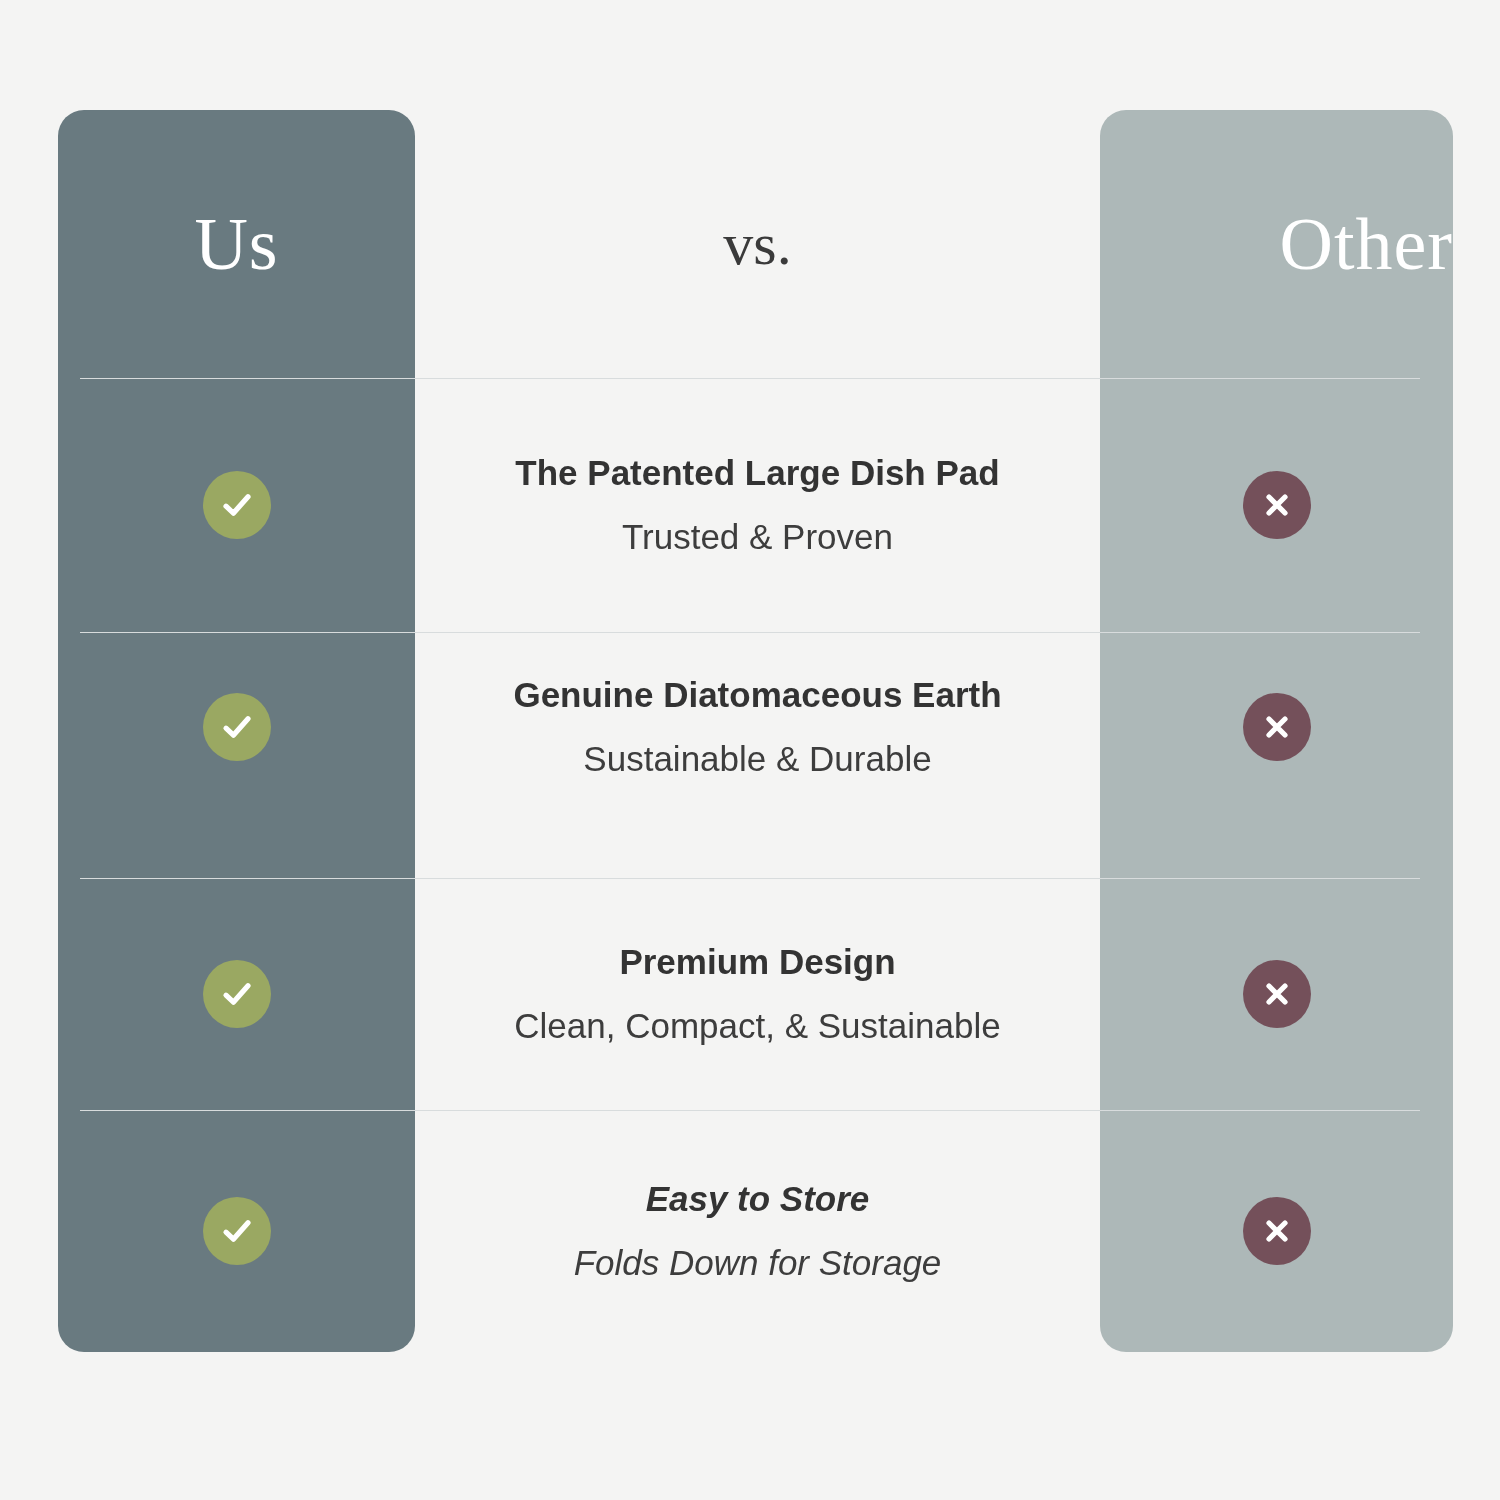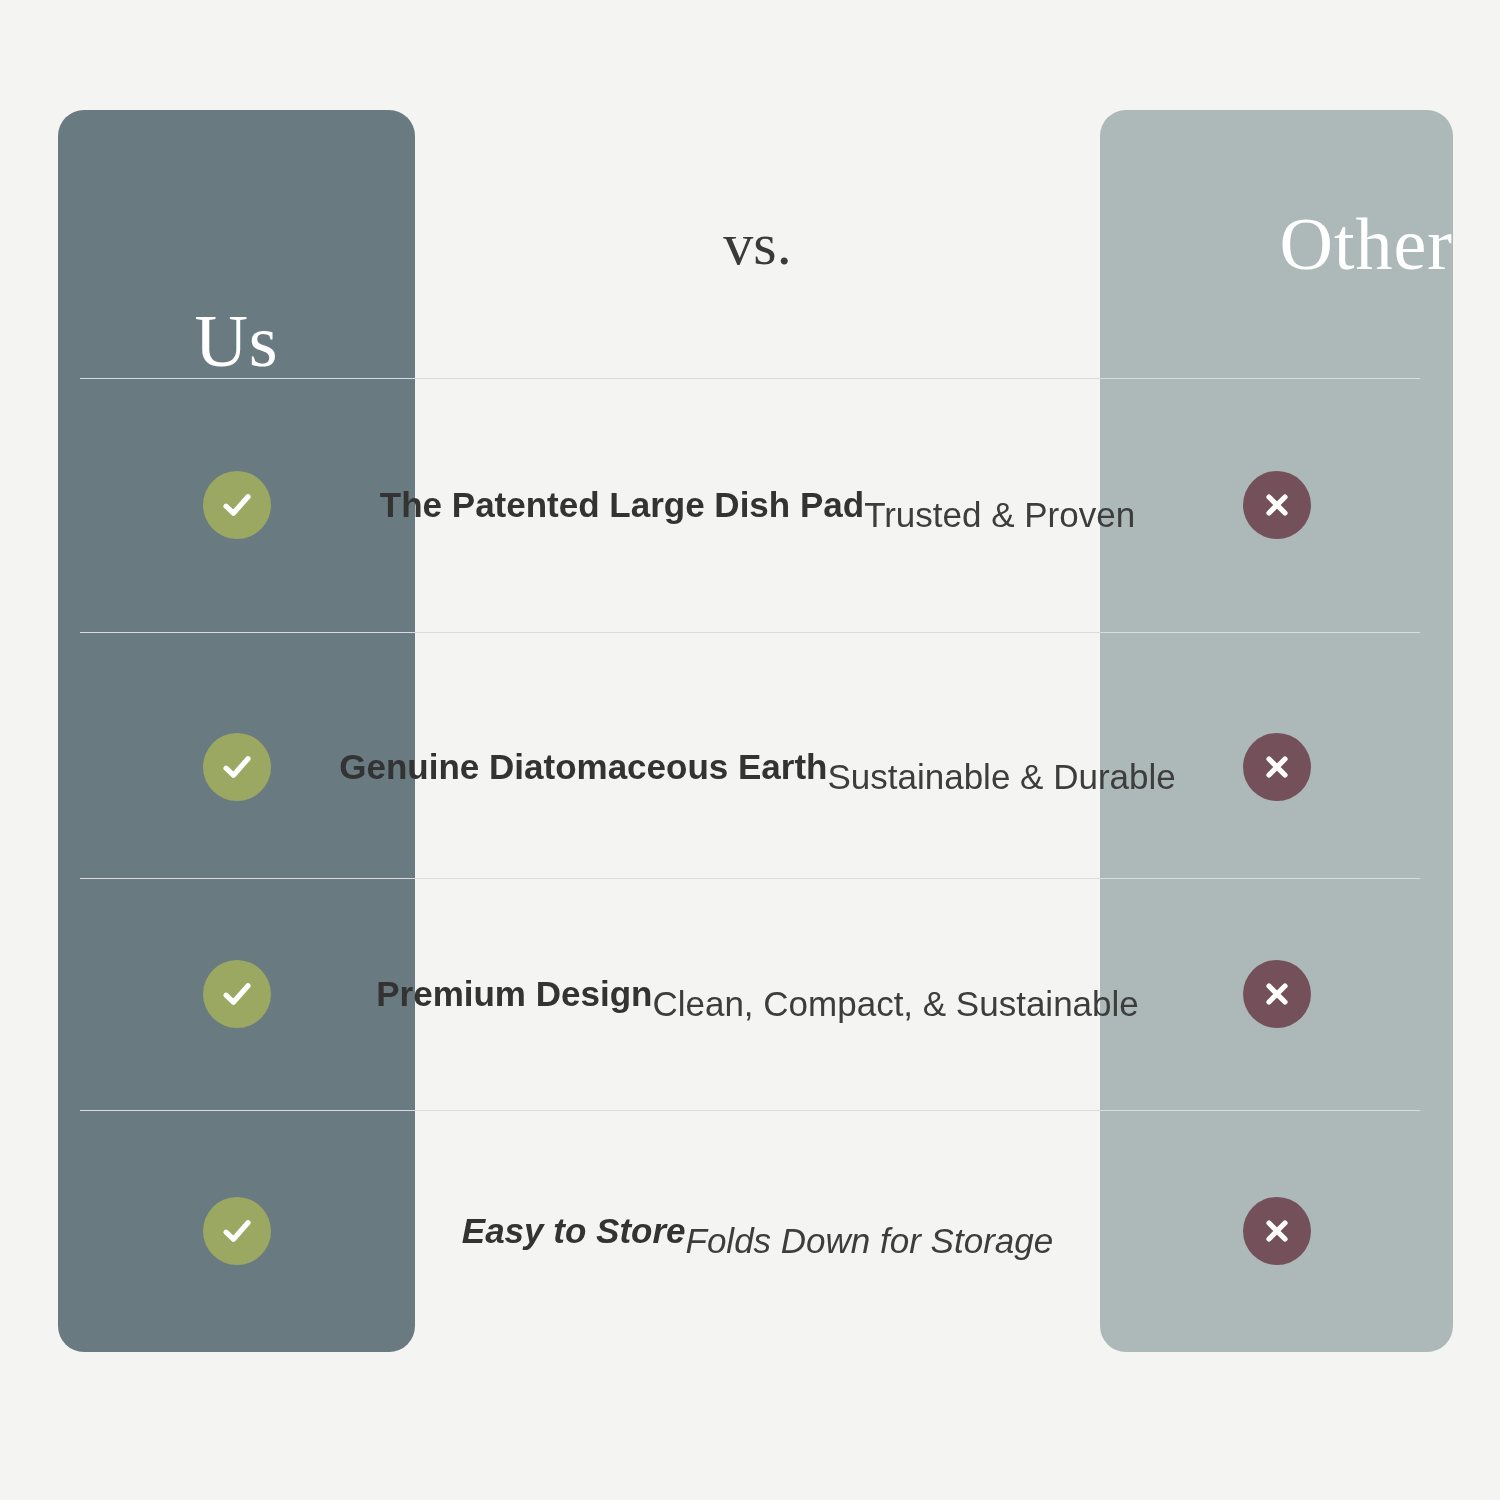--- a/index.html
+++ b/index.html
@@ -51,21 +51,20 @@
   .hdr-cell {
     display: flex;
     align-items: center;
     justify-content: center;
     height: 100%;
   }
   .hdr-us {
     position: absolute;
     left: 58px;
     width: 357px;
-    align-items: flex-end;
   }
   .hdr-mid {
     position: absolute;
     left: 415px;
     width: 685px;
   }
   .hdr-other {
     position: absolute;
     left: 1100px;
     width: 353px;
@@ -113,20 +112,21 @@
     align-items: center;
     justify-content: center;
     height: 100%;
   }
   .cell-text {
     position: absolute;
     left: 415px;
     width: 685px;
     height: 100%;
     display: flex;
+    flex-direction: column;
     align-items: center;
     justify-content: center;
   }
   .cell-icon-right {
     position: absolute;
     left: 1100px;
     width: 353px;
     display: flex;
     align-items: center;
     justify-content: center;
@@ -205,21 +205,21 @@
     </div>
     <div class="cell-icon-right">
       <span class="badge badge-cross">
         <svg width="38" height="38" viewBox="0 0 38 38" aria-hidden="true">
           <path d="M11 11 L27 27 M27 11 L11 27" fill="none" stroke="#ffffff" stroke-width="5.2" stroke-linecap="round"></path>
         </svg>
       </span>
     </div>
   </div>
 
-  <div class="feature-row" style="top:644px; height:246px;">
+  <div class="feature-row" style="top:604px; height:246px;">
     <div class="cell-icon-left">
       <span class="badge badge-check">
         <svg width="38" height="38" viewBox="0 0 38 38" aria-hidden="true">
           <path d="M8 20.2 L15.4 27.2 L30 10.8" fill="none" stroke="#ffffff" stroke-width="5.2" stroke-linecap="round" stroke-linejoin="round"></path>
         </svg>
       </span>
     </div>
     <div class="cell-text">
       <div class="feat-title">Genuine Diatomaceous Earth</div>
       <div class="feat-sub">Sustainable &amp; Durable</div>

